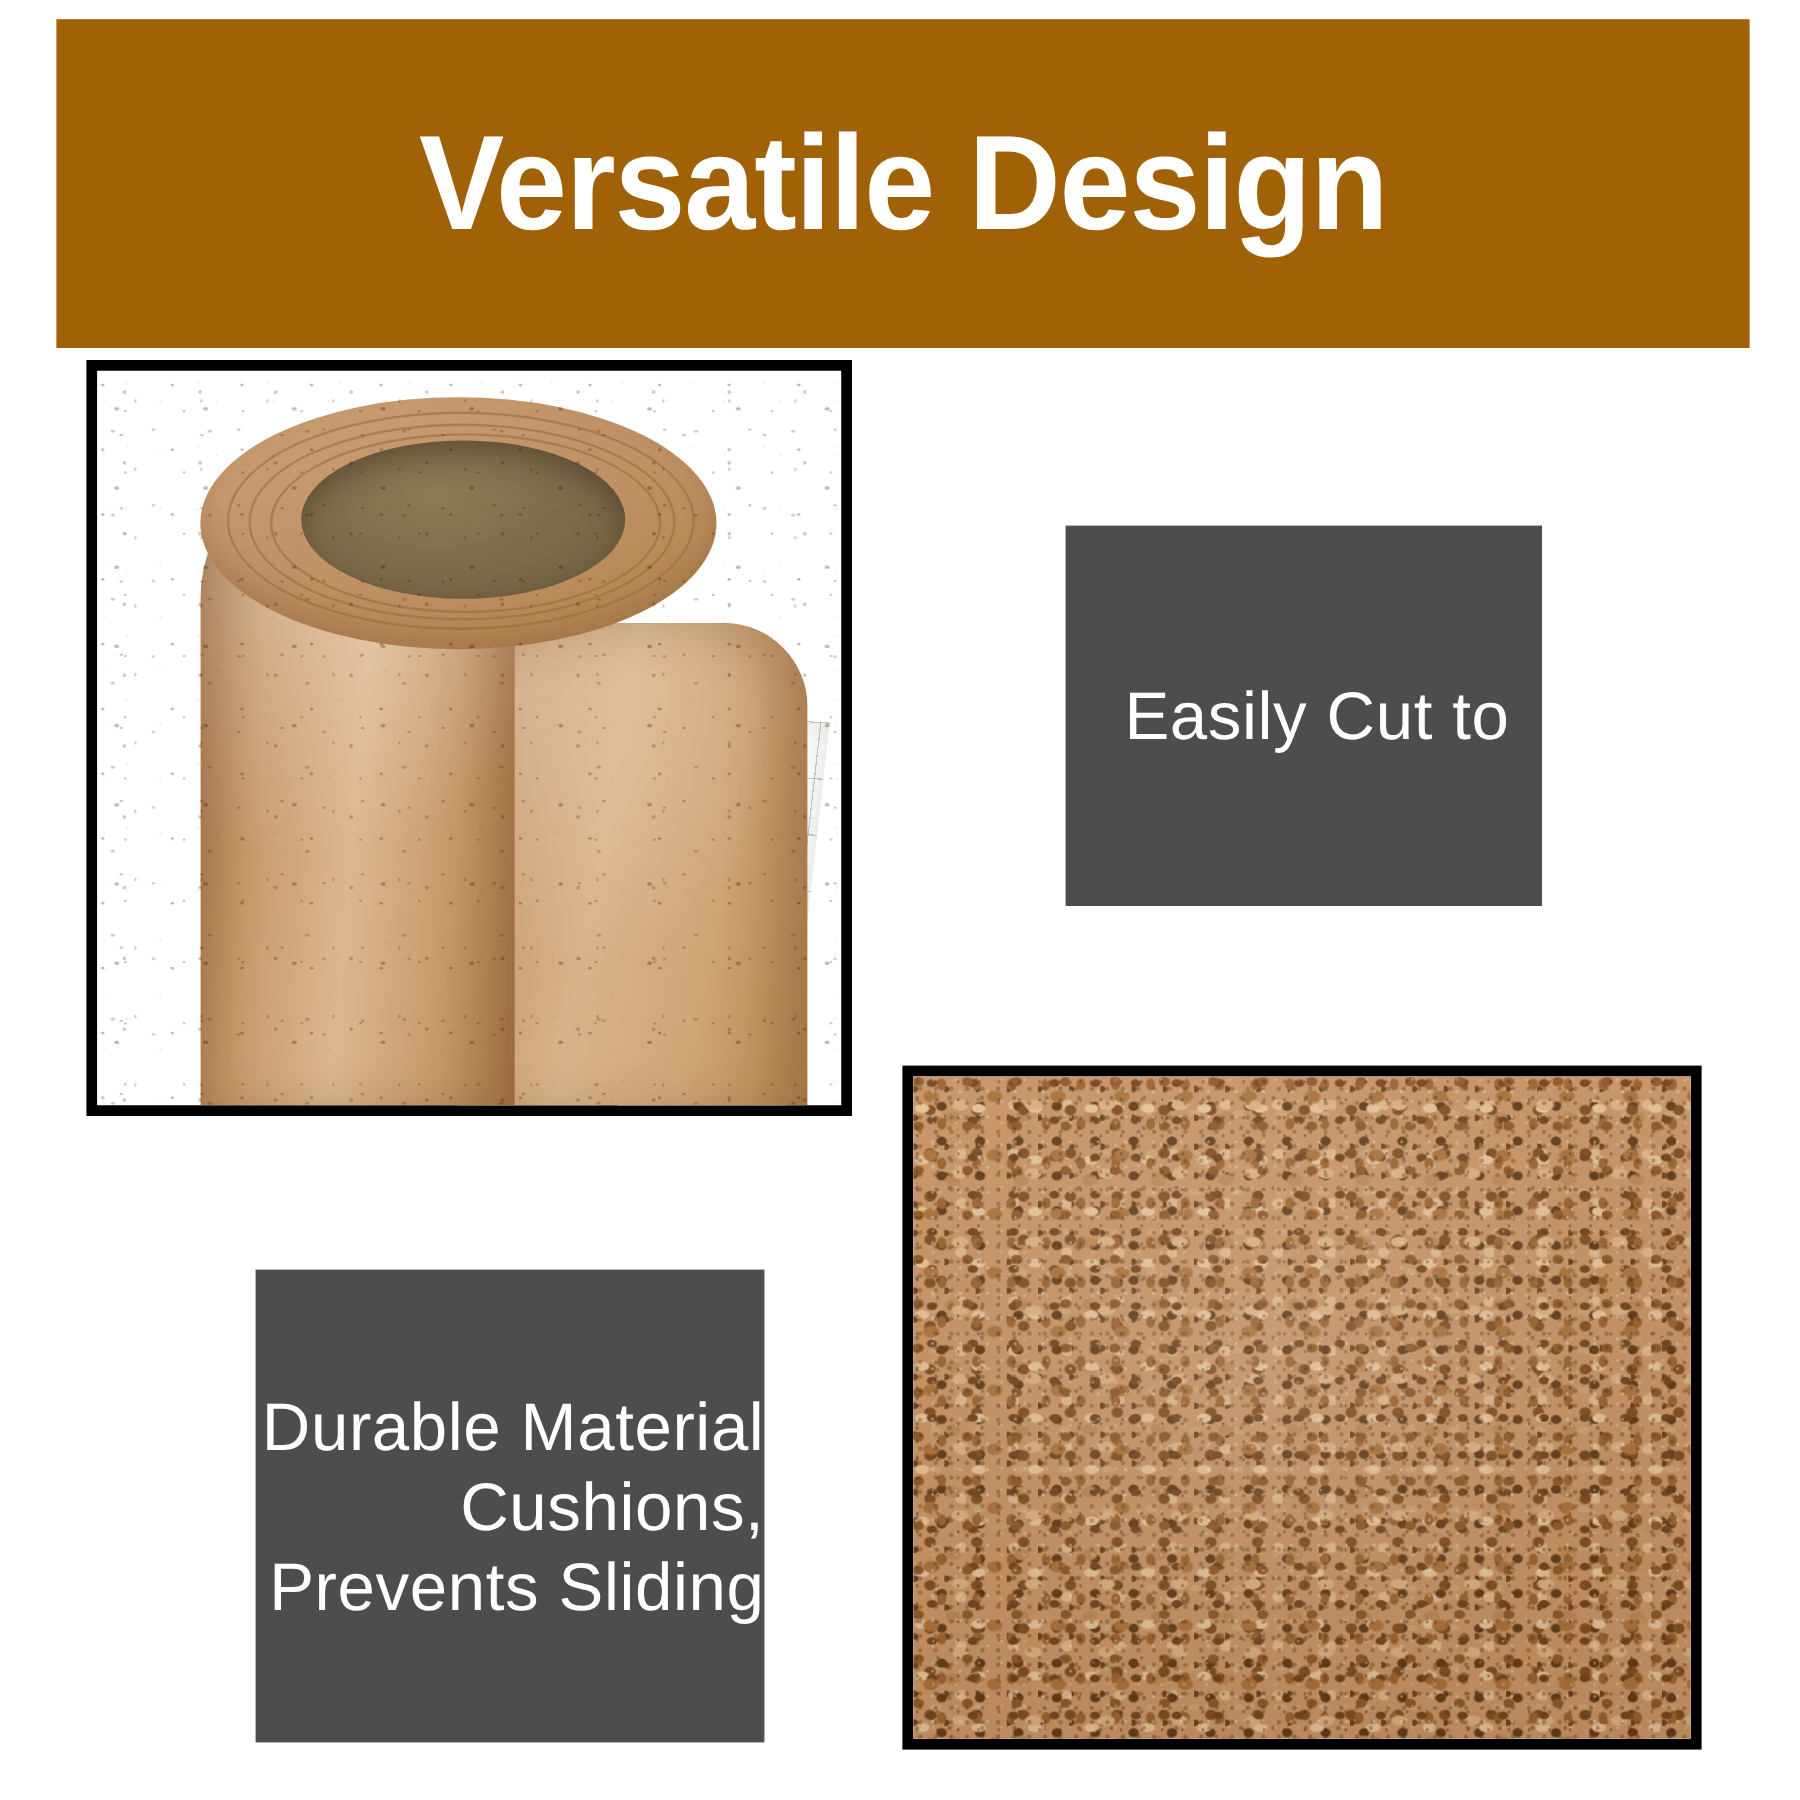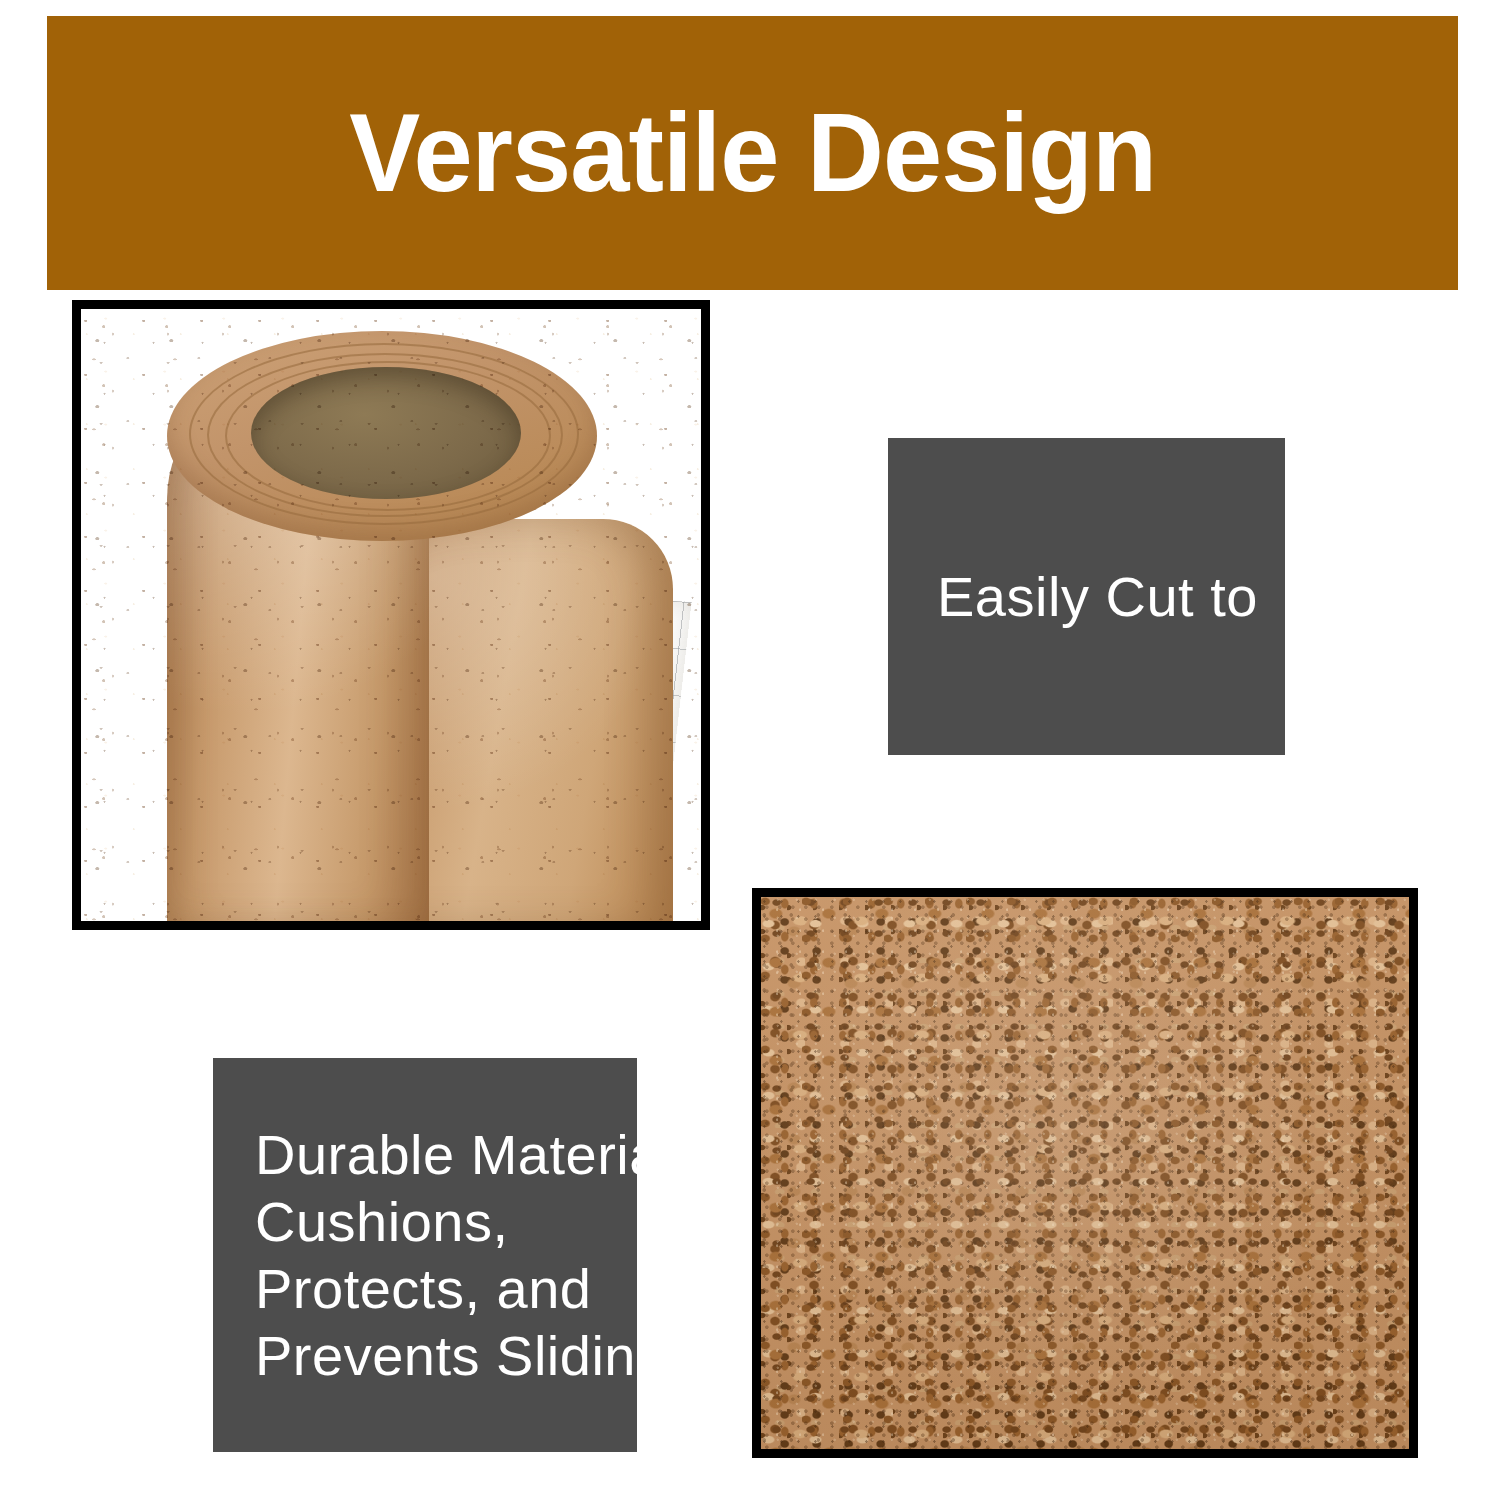--- a/index.html
+++ b/index.html
@@ -220,21 +220,22 @@
     top: 438px;
     width: 397px;
     height: 317px;
     padding-left: 49px;
   }
   #box-durable {
     left: 213px;
     top: 1058px;
     width: 424px;
     height: 394px;
-    padding-left: 42px;
+    padding-left: 20px;
+    align-items: flex-end;
   }
 
   
   .texture-frame {
     position: absolute;
     left: 752px;
     top: 888px;
     width: 666px;
     height: 570px;
     box-sizing: border-box;
@@ -322,21 +323,20 @@
   </div>
 </div>
 
 <div class="feature-box" id="box-cut">
   <div class="line">Easily Cut to</div>
 </div>
 
 <div class="feature-box" id="box-durable">
   <div class="line">Durable Material</div>
   <div class="line">Cushions,</div>
-  <div class="line">Protects, and</div>
   <div class="line">Prevents Sliding</div>
 </div>
 
 <div class="texture-frame">
   <div class="texture-fill"></div>
   <div class="texture-grain"></div>
   <div class="texture-shade"></div>
 </div>
 
 </body></html>

